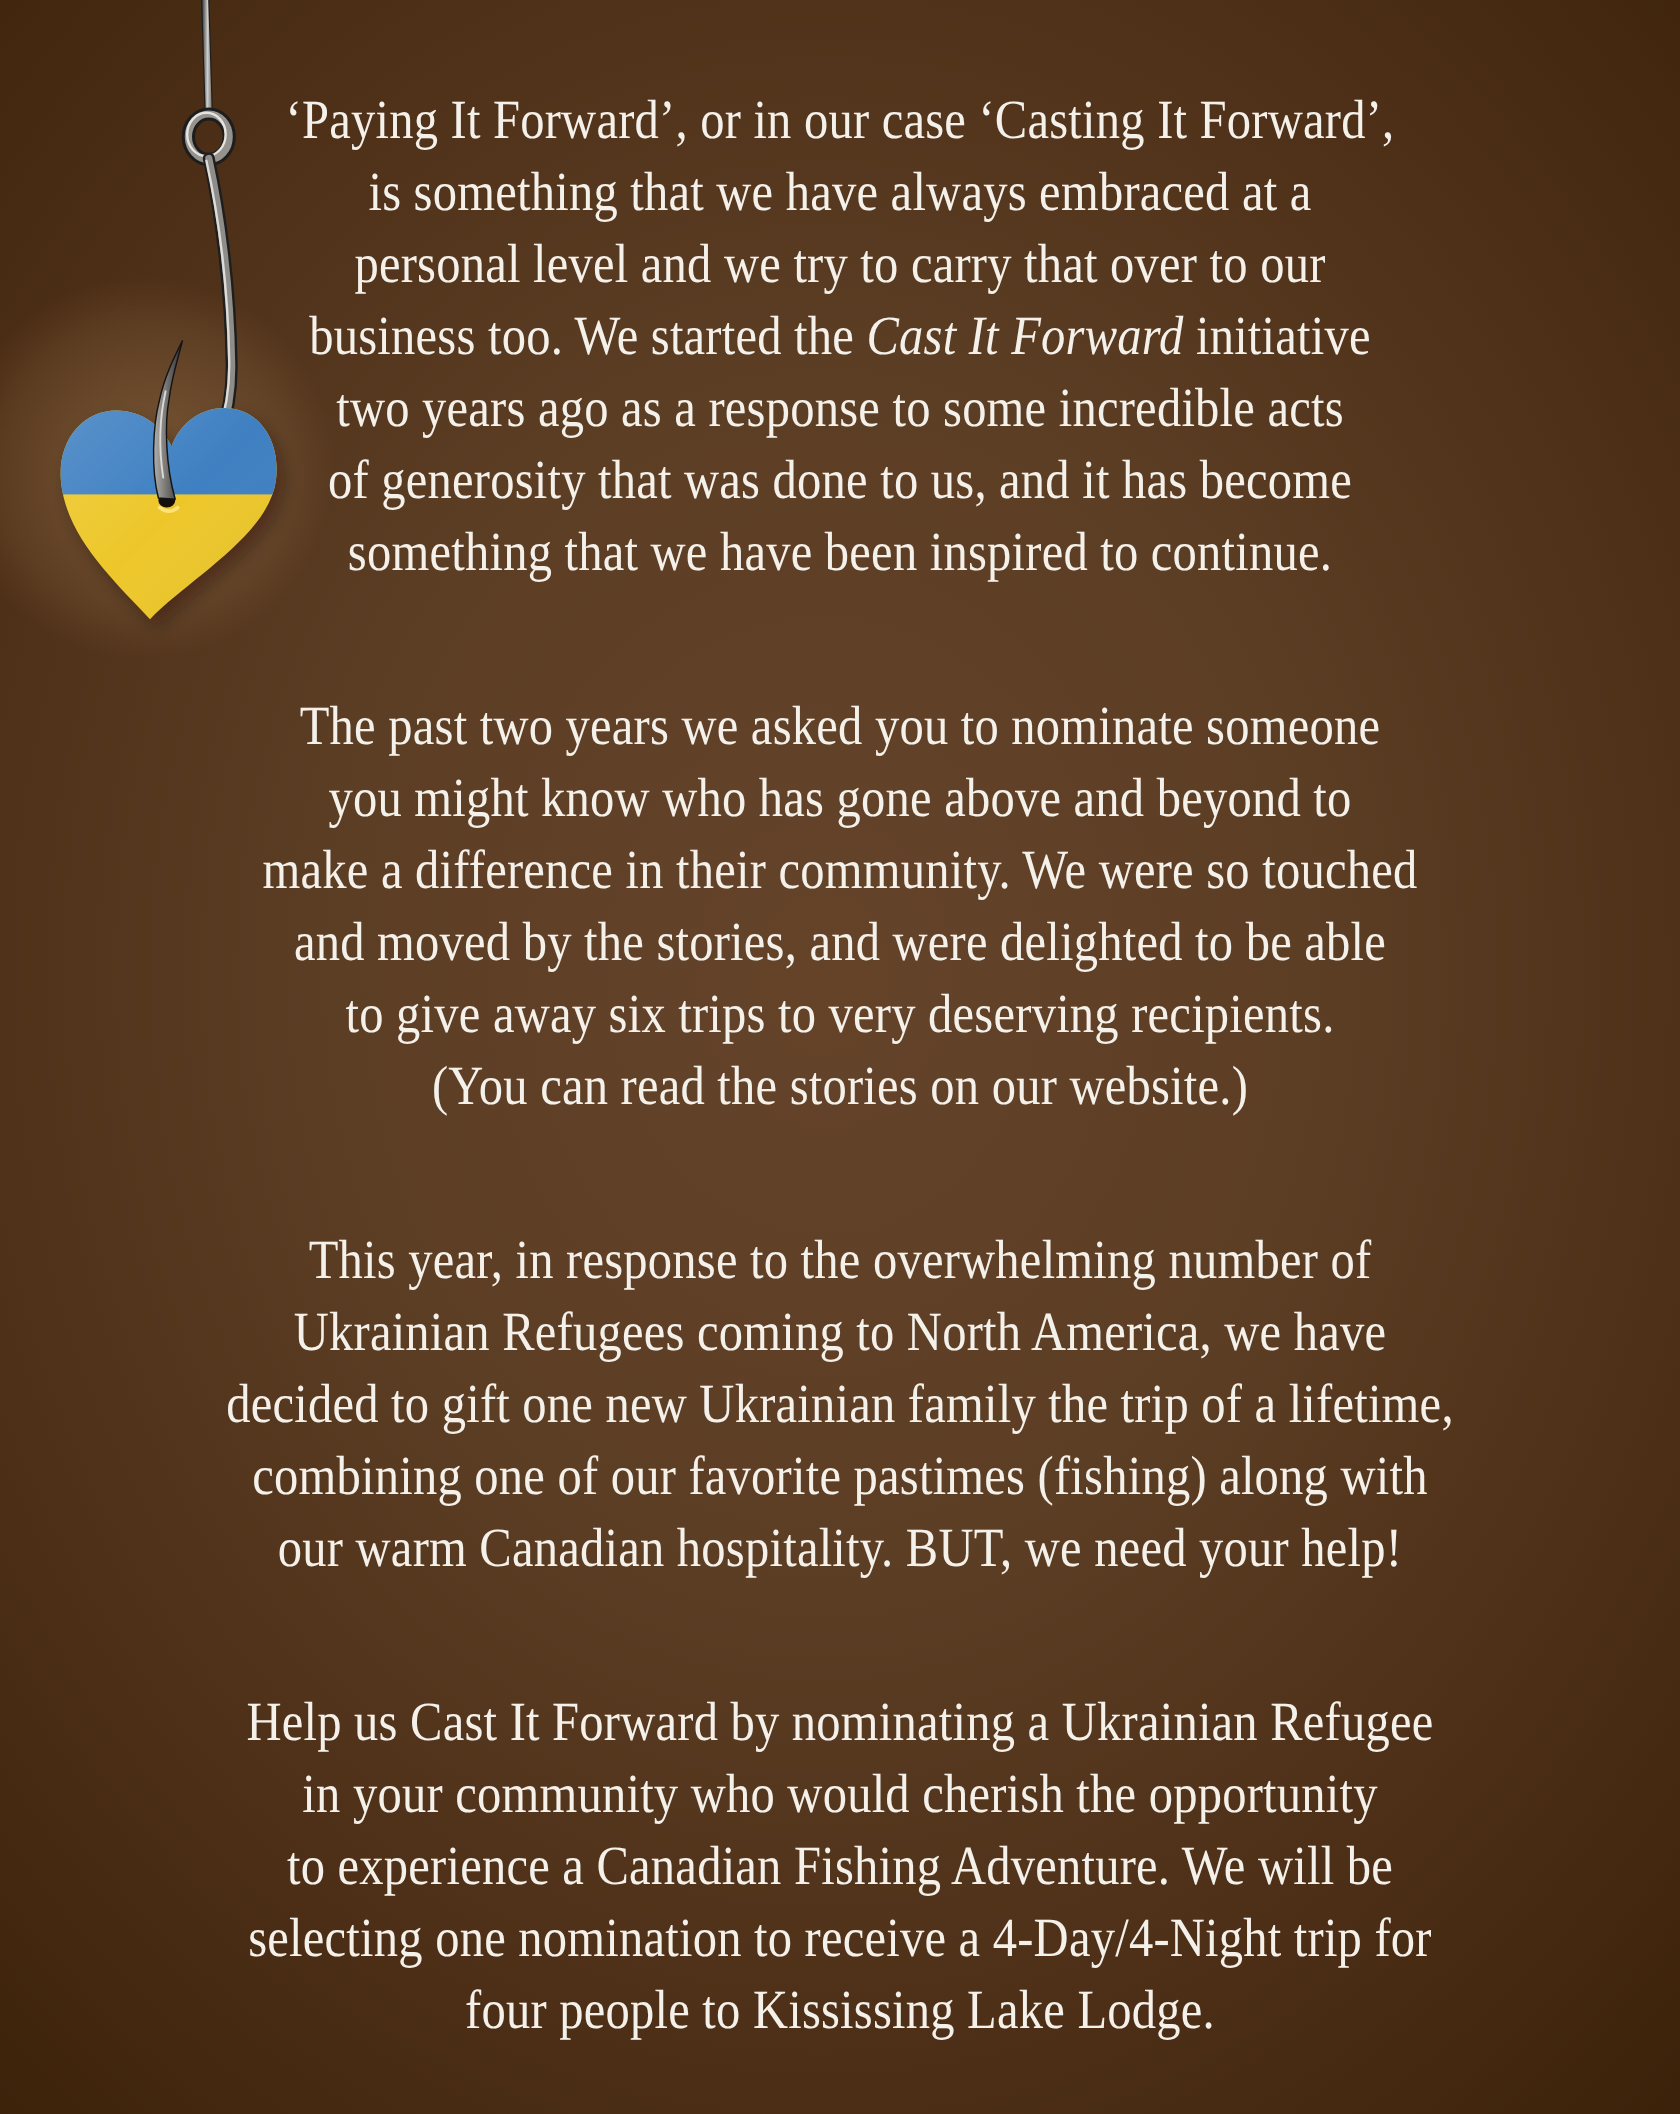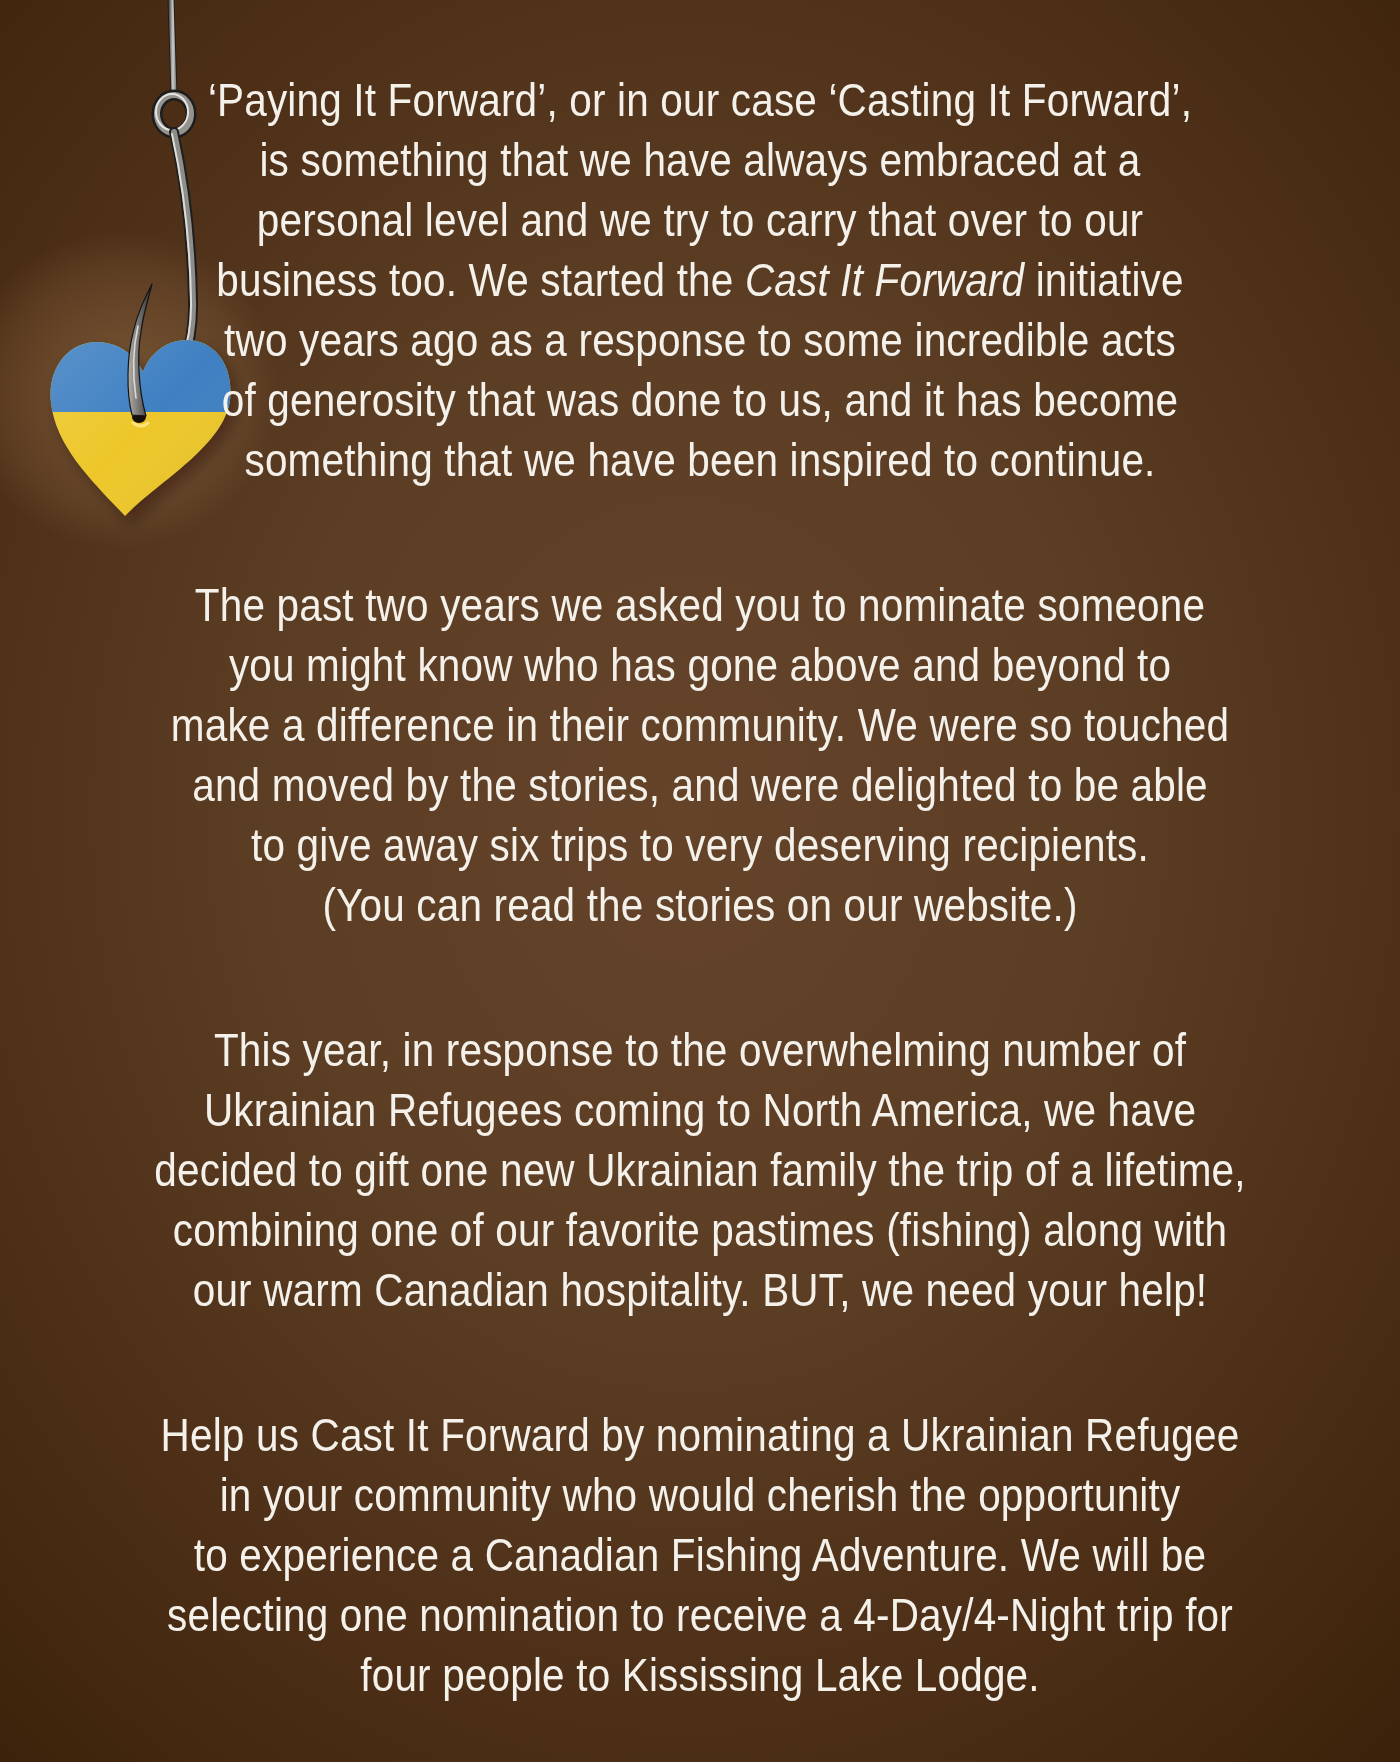--- a/index.html
+++ b/index.html
@@ -1,20 +1,20 @@
 <!DOCTYPE html>
 <html><head>
 <meta charset="utf-8">
 <style>
   html,body{margin:0;padding:0;background:#2b1a0c;}
   .stage{
     position:relative;
     width:1400px;height:1762px;
     overflow:hidden;
-    font-family:Liberation Sans, sans-serif;
+    font-family:Liberation Serif, serif;
     background:
       radial-gradient(circle 215px at 120px 390px, rgba(196,152,104,0.34), rgba(176,134,90,0.16) 55%, rgba(176,134,90,0) 74%),
       radial-gradient(ellipse 1080px 1300px at 49% 46%, #644329 0%, #5c3e25 38%, #4c2e16 72%, #3b2109 100%);
   }
   .text-col{
     position:absolute;left:0;top:0;width:1400px;
     padding-top:70px;
     transform:scaleX(0.88);
     transform-origin:50% 0;
     color:#f4f0ea;

